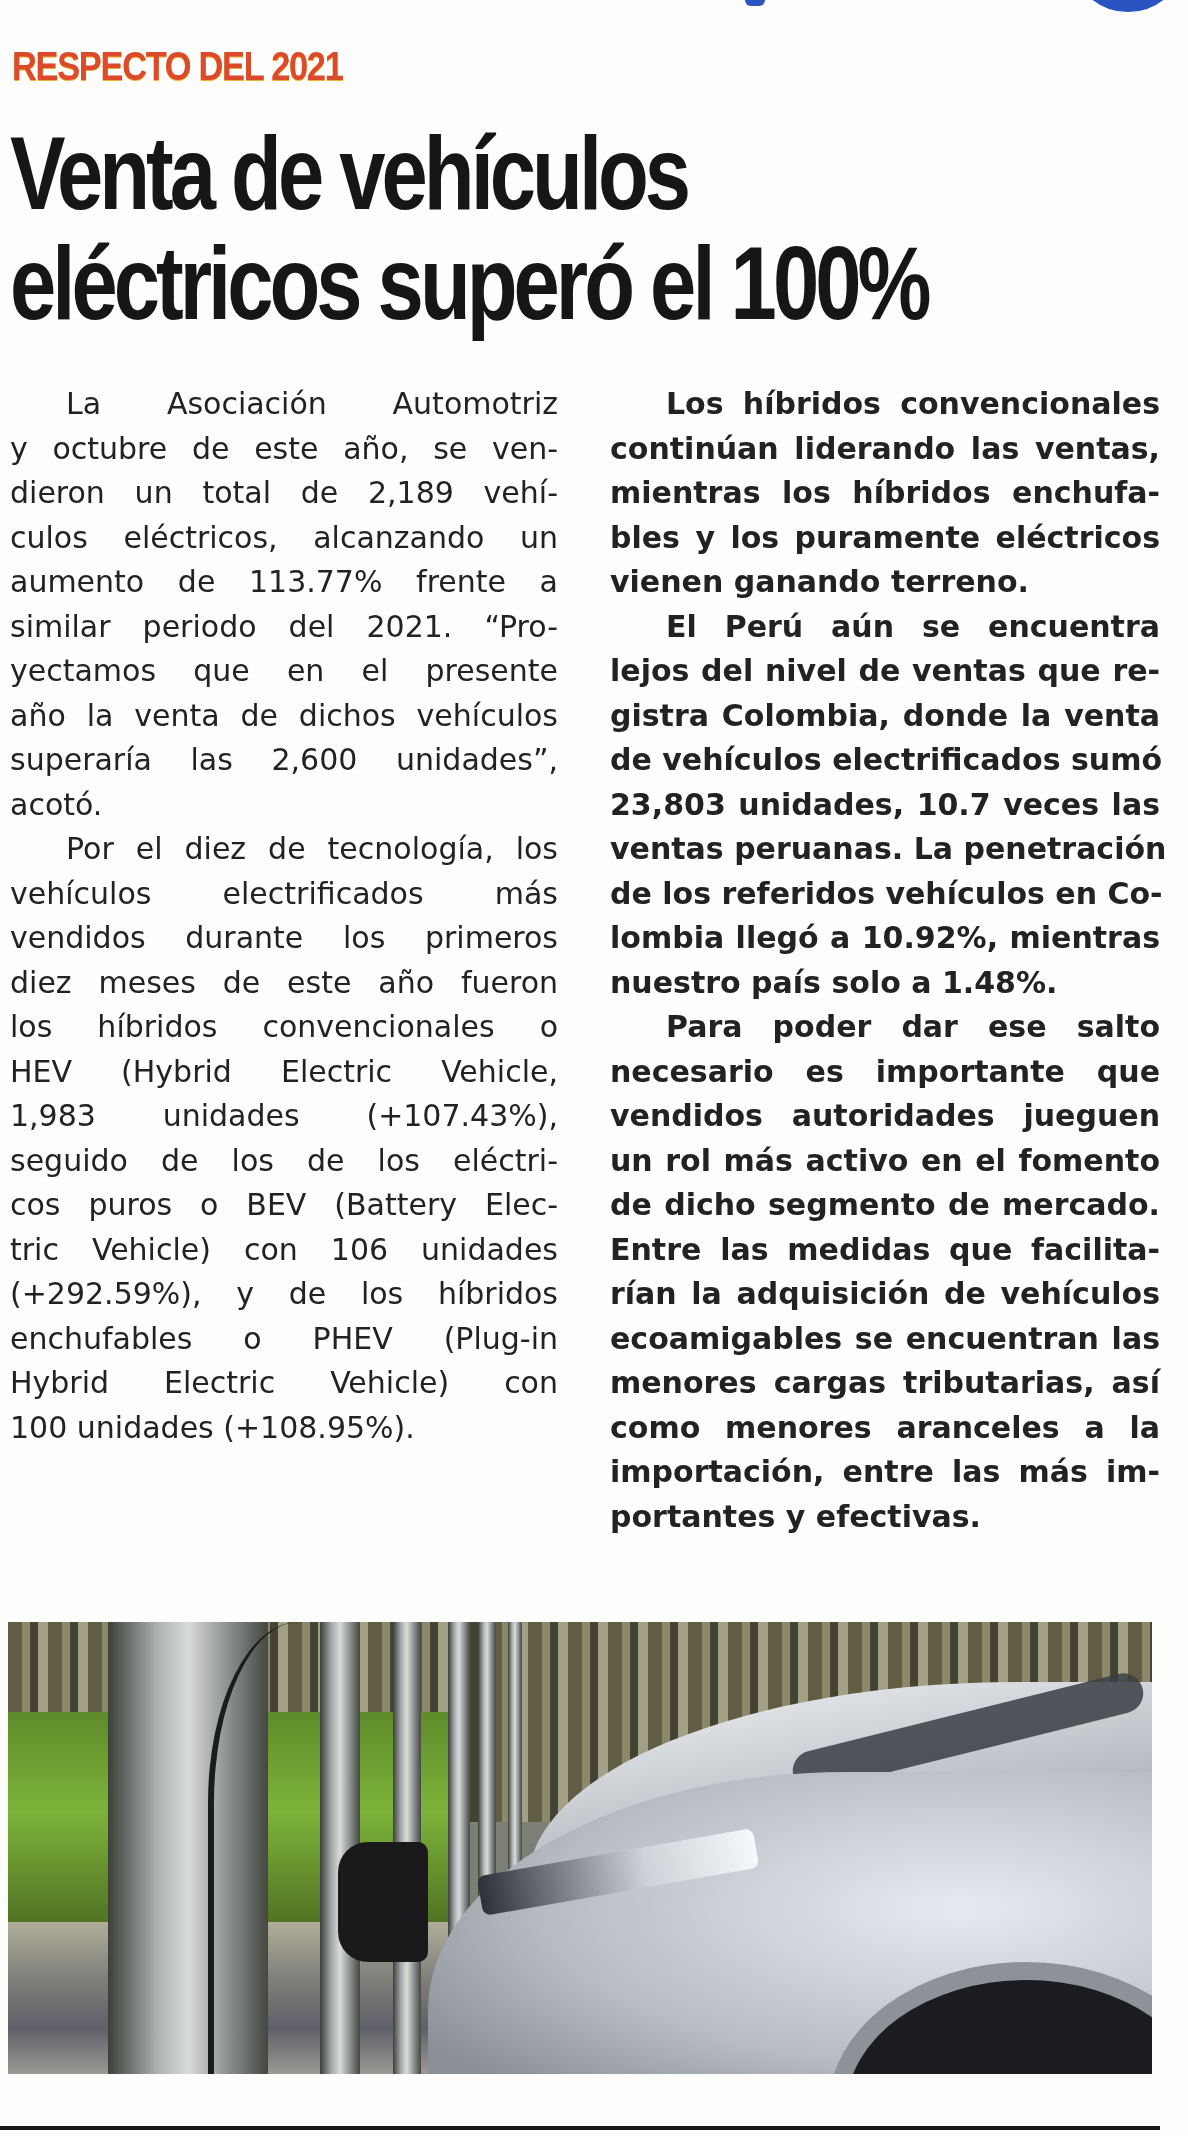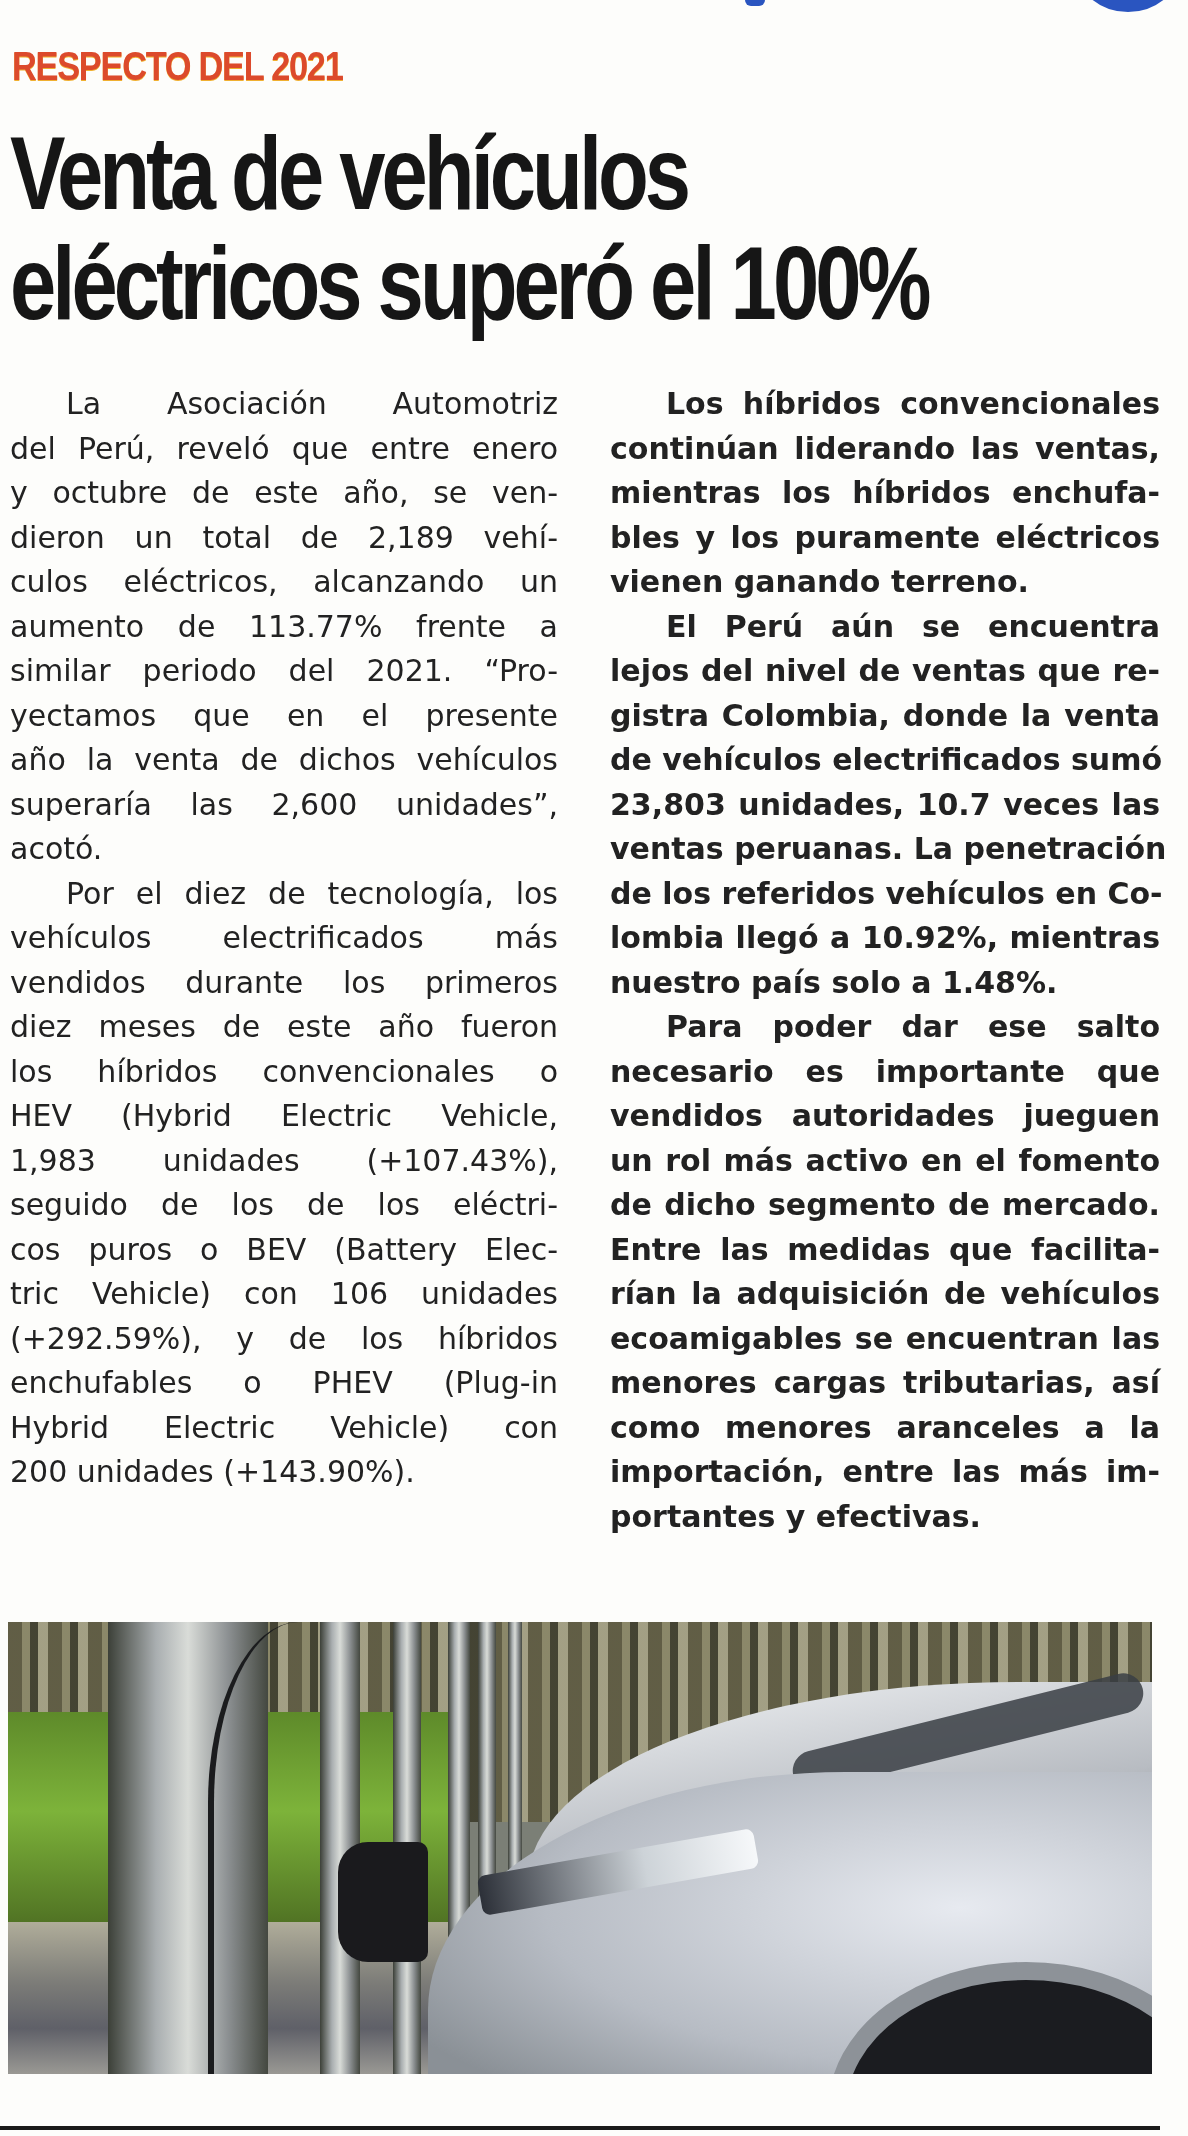--- a/index.html
+++ b/index.html
@@ -111,21 +111,20 @@
 <div class="kicker">RESPECTO DEL 2021</div>
 
 <h1 class="headline">
   <span>Venta de vehículos</span>
   <span>eléctricos superó el 100%</span>
 </h1>
 
 <div class="col col-left">
   <p>
     <span class="ln first">La Asociación Automotriz</span>
-    <span class="ln">del Perú, reveló que entre enero</span>
     <span class="ln">y octubre de este año, se ven-</span>
     <span class="ln">dieron un total de 2,189 vehí-</span>
     <span class="ln">culos eléctricos, alcanzando un</span>
     <span class="ln">aumento de 113.77% frente a</span>
     <span class="ln">similar periodo del 2021. “Pro-</span>
     <span class="ln">yectamos que en el presente</span>
     <span class="ln">año la venta de dichos vehículos</span>
     <span class="ln">superaría las 2,600 unidades”,</span>
     <span class="ln last">acotó.</span>
   </p>
@@ -136,21 +135,21 @@
     <span class="ln">diez meses de este año fueron</span>
     <span class="ln">los híbridos convencionales o</span>
     <span class="ln">HEV (Hybrid Electric Vehicle,</span>
     <span class="ln">1,983 unidades (+107.43%),</span>
     <span class="ln">seguido de los de los eléctri-</span>
     <span class="ln">cos puros o BEV (Battery Elec-</span>
     <span class="ln">tric Vehicle) con 106 unidades</span>
     <span class="ln">(+292.59%), y de los híbridos</span>
     <span class="ln">enchufables o PHEV (Plug-in</span>
     <span class="ln">Hybrid Electric Vehicle) con</span>
-    <span class="ln last">200 unidades (+143.90%).</span>
+    <span class="ln last">100 unidades (+108.95%).</span>
   </p>
 </div>
 
 <div class="col col-right">
   <p>
     <span class="ln first">Los híbridos convencionales</span>
     <span class="ln">continúan liderando las ventas,</span>
     <span class="ln">mientras los híbridos enchufa-</span>
     <span class="ln">bles y los puramente eléctricos</span>
     <span class="ln last">vienen ganando terreno.</span>

